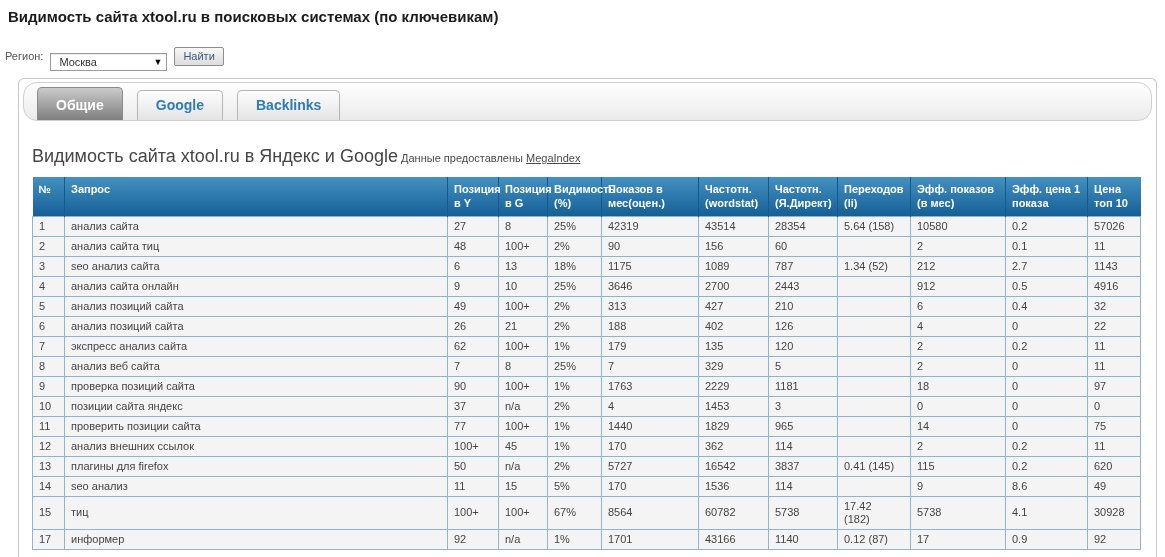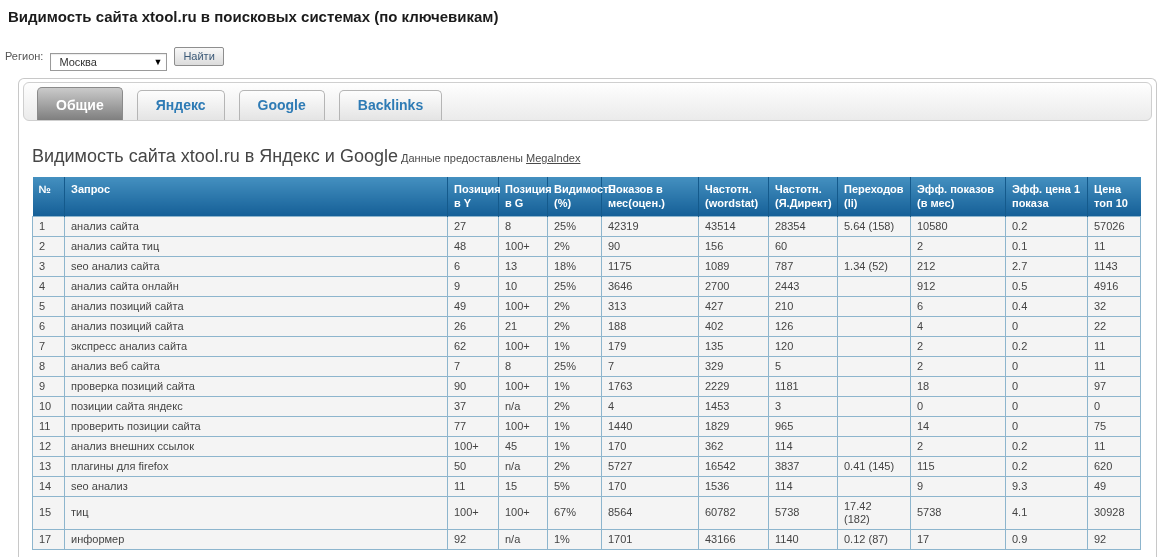--- a/index.html
+++ b/index.html
@@ -58,21 +58,21 @@
     height: 496px;
     border: 1px solid #c8c8c8;
     border-bottom: none;
     border-radius: 6px 6px 0 0;
     background: #fff;
     padding: 3px 4px 0 4px;
   }
   .tabs-bar {
     height: 39px;
     border: 1px solid #cfcfcf;
-    border-radius: 6px;
+    border-radius: 14px;
     background: linear-gradient(#fefefe, #ebebeb);
     display: flex;
     align-items: flex-end;
     padding-left: 13px;
     gap: 14px;
   }
   .tab {
     display: inline-block;
     border: 1px solid #b5b5b5;
     border-bottom: none;
@@ -153,21 +153,20 @@
   <div class="select-box">
     <span>Москва</span>
     <span class="select-arrow">▼</span>
   </div>
   <button class="find-button">Найти</button>
 </div>
 
 <div class="tabs-widget">
   <div class="tabs-bar">
     <a class="tab active">Общие</a>
-    <a class="tab">Яндекс</a>
     <a class="tab">Google</a>
     <a class="tab">Backlinks</a>
   </div>
 
   <div class="tab-content">
     <div class="section-head">
       <h2 class="section-title">Видимость сайта xtool.ru в Яндекс и Google</h2>
       <span class="provider-note">
         <span>Данные предоставлены</span>
         <a class="link-plain">MegaIndex</a>
@@ -392,21 +391,21 @@
             <td>14</td>
             <td>seo анализ</td>
             <td>11</td>
             <td>15</td>
             <td>5%</td>
             <td>170</td>
             <td>1536</td>
             <td>114</td>
             <td></td>
             <td>9</td>
-            <td>9.3</td>
+            <td>8.6</td>
             <td>49</td>
           </tr>
           <tr>
             <td>15</td>
             <td>тиц</td>
             <td>100+</td>
             <td>100+</td>
             <td>67%</td>
             <td>8564</td>
             <td>60782</td>

